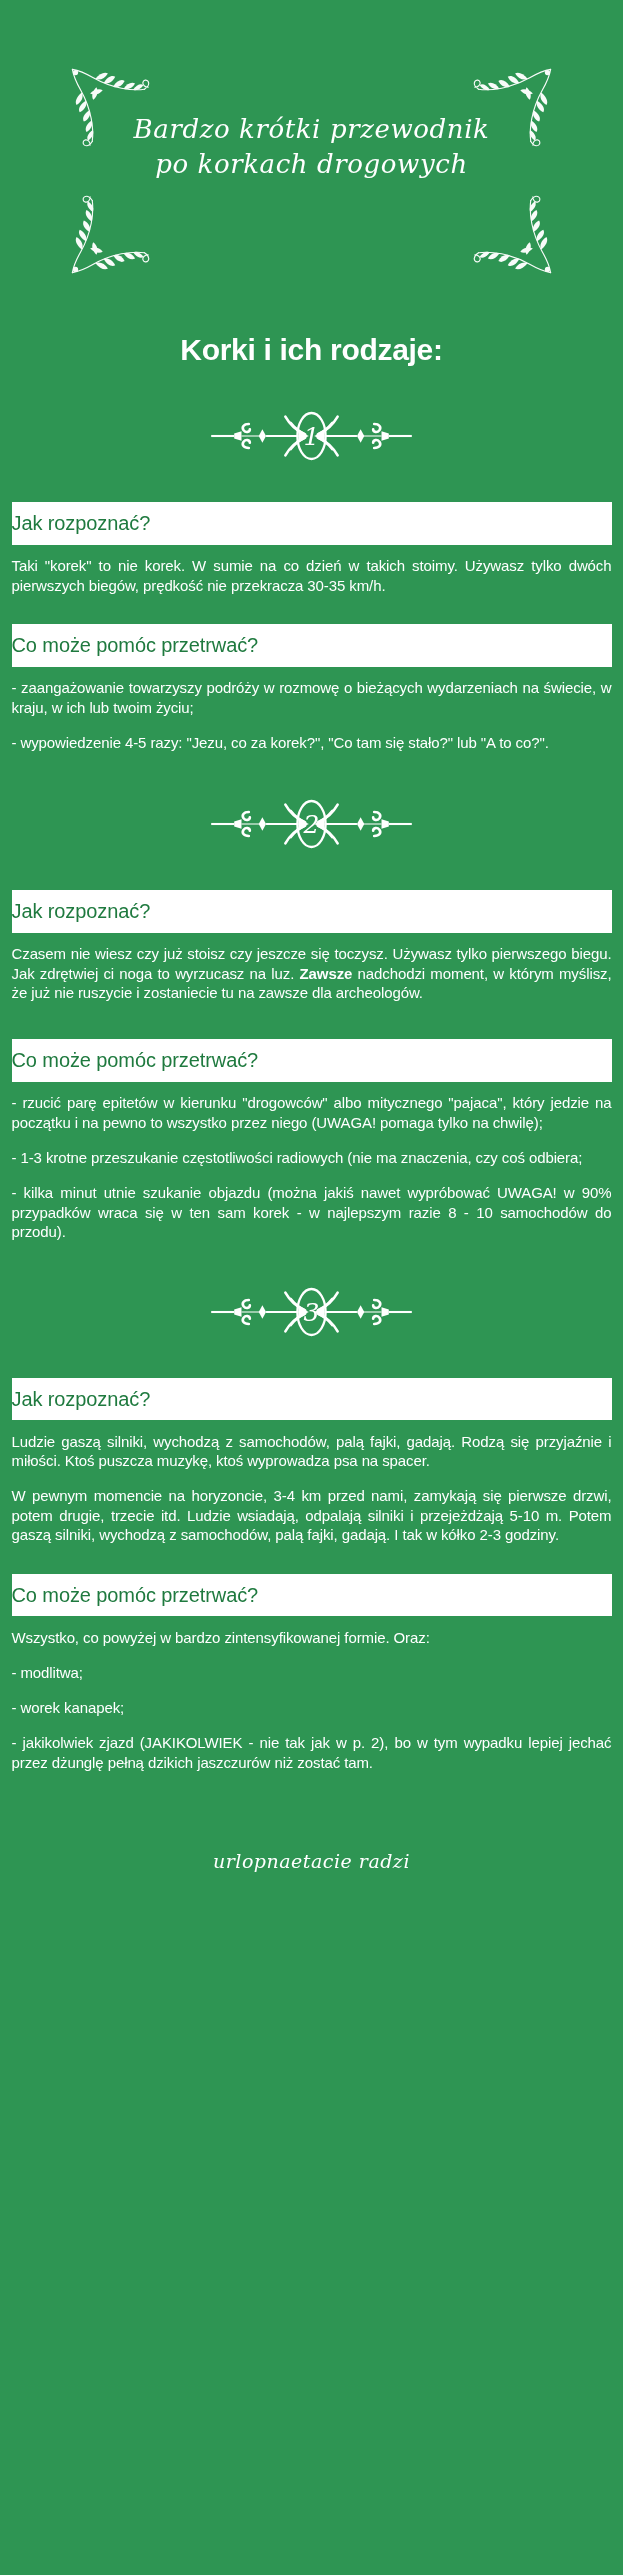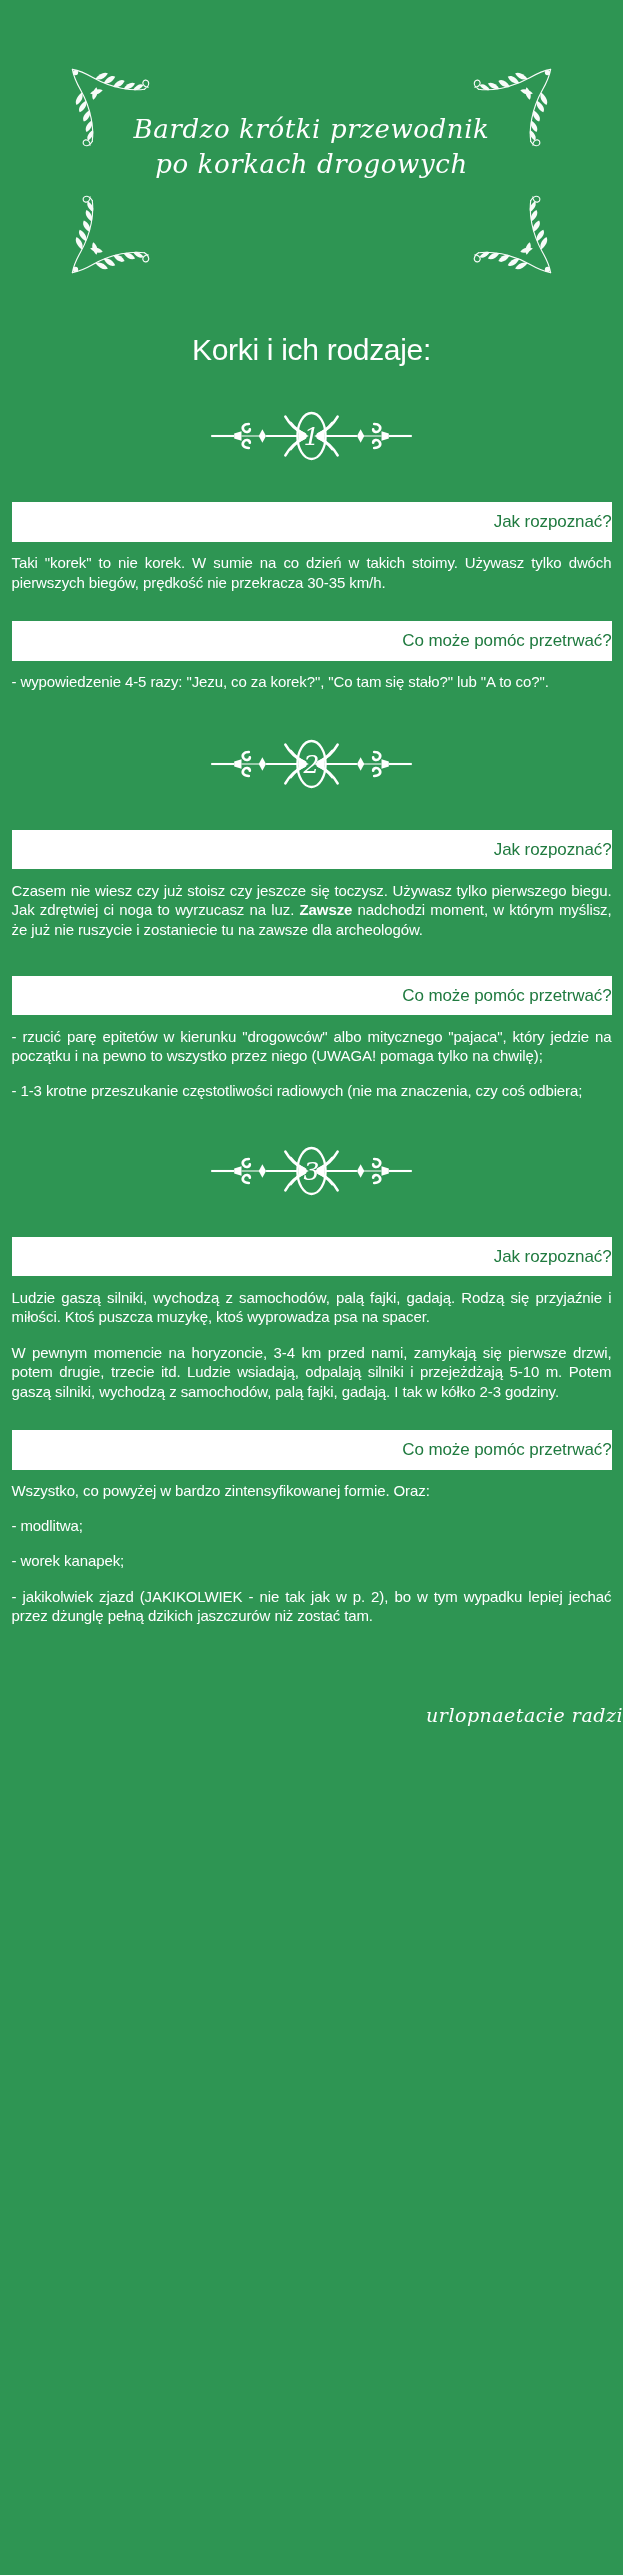--- a/index.html
+++ b/index.html
@@ -59,21 +59,21 @@
     letter-spacing: 0.6px;
     color: #ffffff;
     padding: 0 130px;
   }
   .script-title .ln { display: block; }
 
   
   .main-heading {
     text-align: center;
     font-size: 30px;
-    font-weight: 400;
+    font-weight: 700;
     line-height: 1.1;
     letter-spacing: -0.3px;
     padding: 25px 0 0 0;
     margin: 0;
     font-family: "Liberation Sans", sans-serif;
   }
 
   
   .section { padding: 0; }
 
@@ -91,22 +91,22 @@
     fill: #ffffff;
   }
 
   .content {
     padding: 0 11.5px;
   }
 
   .qbar {
     background: #ffffff;
     color: #1f7a3f;
-    text-align: right;
-    font-size: 17px;
+    text-align: left;
+    font-size: 20px;
     font-weight: 400;
     line-height: 1;
     padding: 11px 0 11.5px 0;
     margin: 0 0 11.5px 0;
     letter-spacing: -0.1px;
   }
 
   .para {
     font-size: 15px;
     line-height: 1.30;
@@ -120,21 +120,21 @@
   .para b { font-weight: 700; }
 
   .section-1 .content { padding-bottom: 2.1px; }
 
   
   .spacer-sm { height: 13.6px; }
   .spacer-md { height: 21px; }
 
   
   .footer {
-    text-align: right;
+    text-align: center;
     padding: 78px 0 31px 0;
   }
   .footer-signature {
     font-family: "DejaVu Serif", serif;
     font-style: italic;
     font-size: 19px;
     letter-spacing: 0.5px;
     color: #ffffff;
   }
 </style>
@@ -278,20 +278,21 @@
       </svg>
     </div>
 
     <div class="content">
       <div class="qbar" style="background: rgb(255, 255, 255); color: rgb(31, 122, 63);">Jak rozpoznać?</div>
       <p class="para">Taki "korek" to nie korek. W sumie na co dzień w takich stoimy. Używasz tylko dwóch pierwszych biegów, prędkość nie przekracza 30-35 km/h.</p>
 
       <div class="spacer-sm"></div>
 
       <div class="qbar" style="background: rgb(255, 255, 255); color: rgb(31, 122, 63);">Co może pomóc przetrwać?</div>
+      <p class="para">- zaangażowanie towarzyszy podróży w rozmowę o bieżących wydarzeniach na świecie, w kraju, w ich lub twoim życiu;</p>
       <p class="para">- wypowiedzenie 4-5 razy: "Jezu, co za korek?", "Co tam się stało?" lub "A to co?".</p>
     </div>
   </div>
 
   <div class="section section-2">
 
     <div class="divider">
       <svg viewBox="0 0 400 118" xmlns="http://www.w3.org/2000/svg">
         <g fill="#ffffff">
           <path d="M8 57 h44 v4 h-44 z"></path>
@@ -328,20 +329,21 @@
 
     <div class="content">
       <div class="qbar" style="background: rgb(255, 255, 255); color: rgb(31, 122, 63);">Jak rozpoznać?</div>
       <p class="para" id="s2-recognize">Czasem nie wiesz czy już stoisz czy jeszcze się toczysz. Używasz tylko pierwszego biegu. Jak zdrętwiej ci noga to wyrzucasz na luz. <b>Zawsze</b> nadchodzi moment, w którym myślisz, że już nie ruszycie i zostaniecie tu na zawsze dla archeologów.</p>
 
       <div class="spacer-md"></div>
 
       <div class="qbar" style="background: rgb(255, 255, 255); color: rgb(31, 122, 63);">Co może pomóc przetrwać?</div>
       <p class="para">- rzucić parę epitetów w kierunku "drogowców" albo mitycznego "pajaca", który jedzie na początku i na pewno to wszystko przez niego (UWAGA! pomaga tylko na chwilę);</p>
       <p class="para">- 1-3 krotne przeszukanie częstotliwości radiowych (nie ma znaczenia, czy coś odbiera;</p>
+      <p class="para">- kilka minut utnie szukanie objazdu (można jakiś nawet wypróbować UWAGA! w 90% przypadków wraca się w ten sam korek - w najlepszym razie 8 - 10 samochodów do przodu).</p>
     </div>
   </div>
 
   <div class="section section-3">
 
     <div class="divider">
       <svg viewBox="0 0 400 118" xmlns="http://www.w3.org/2000/svg">
         <g fill="#ffffff">
           <path d="M8 57 h44 v4 h-44 z"></path>
           <path d="M52 54 l14 -4 v18 l-14 -4 z"></path>

